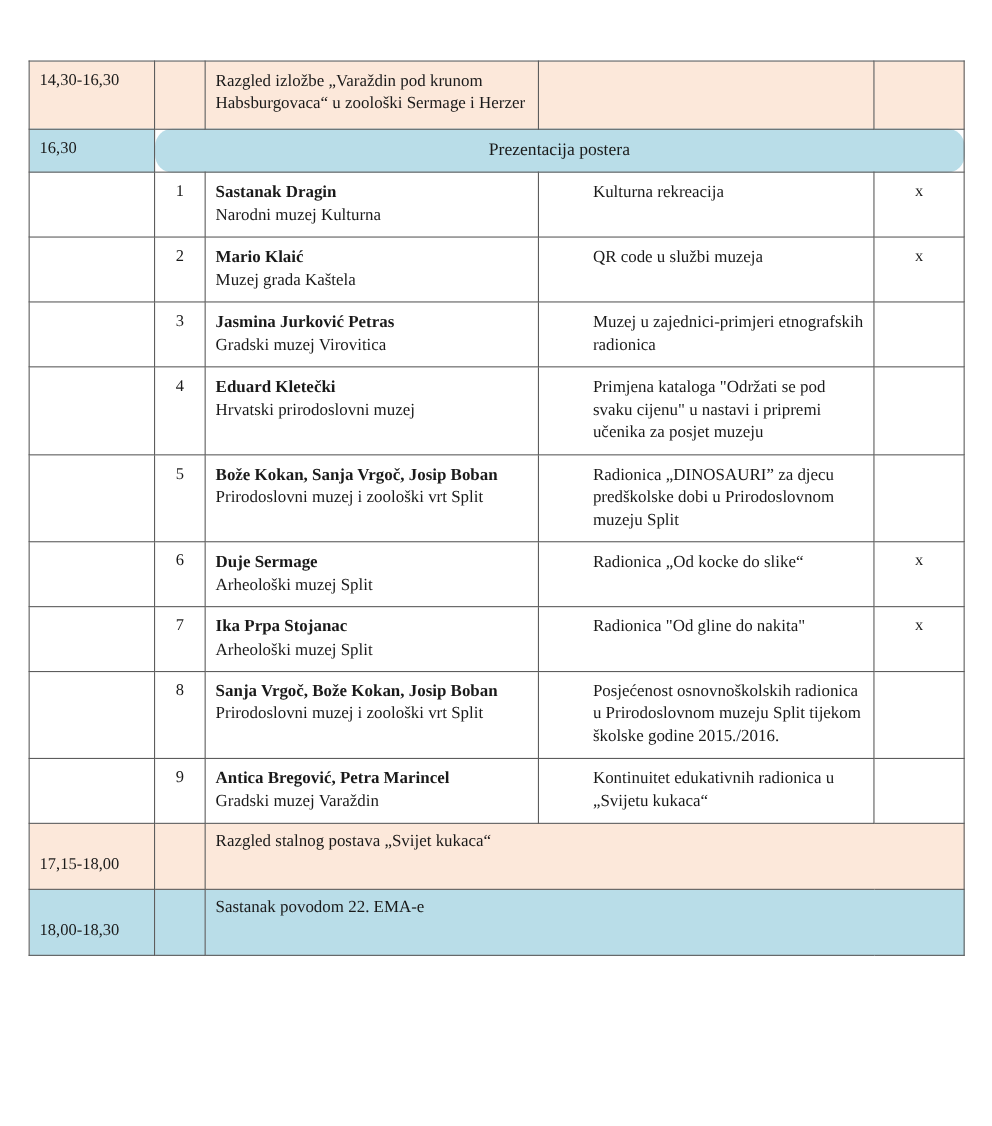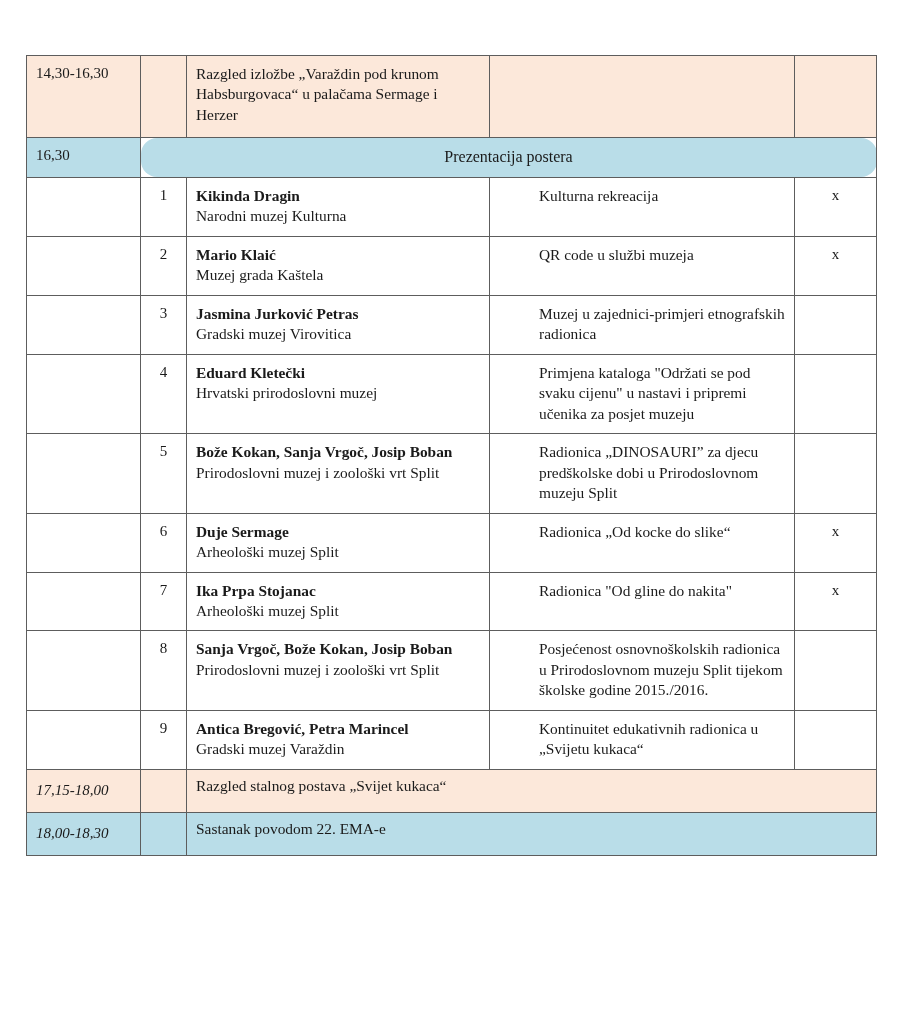--- a/index.html
+++ b/index.html
@@ -83,56 +83,56 @@
     display: block;
   }
   .affiliation {
     display: block;
     font-weight: normal;
   }
 
   .topic-text { display: block; margin-left: 40px; }
 
   .simple-row td { padding-top: 6px; padding-bottom: 11px; }
-  .simple-row .cell-time { padding-top: 11px; font-style: italic; }
+  .simple-row .cell-time { padding-top: 28px; }
 
   .row-tall td { padding-bottom: 12px; }
 </style>
 </head>
 <body>
 
 <div class="page">
   <table class="schedule-table">
     <colgroup>
       <col class="col-time">
       <col class="col-num">
       <col class="col-main">
       <col class="col-topic">
       <col class="col-mark">
     </colgroup>
     <tbody>
 
       <tr class="fill-peach row-tall">
         <td class="cell-time fill-peach">14,30-16,30</td>
         <td class="cell-num fill-peach"></td>
-        <td class="fill-peach">Razgled izložbe „Varaždin pod krunom Habsburgovaca“ u palačama Sermage i Herzer</td>
+        <td class="fill-peach">Razgled izložbe „Varaždin pod krunom Habsburgovaca“ u zoološki Sermage i Herzer</td>
         <td class="fill-peach"></td>
         <td class="cell-mark fill-peach"></td>
       </tr>
 
       <tr class="fill-blue">
         <td class="cell-time fill-blue">16,30</td>
         <td class="section-title fill-blue" colspan="4">Prezentacija postera</td>
       </tr>
 
       <tr>
         <td class="cell-time"></td>
         <td class="cell-num">1</td>
         <td>
-          <span class="presenter">Kikinda Dragin</span>
+          <span class="presenter">Sastanak Dragin</span>
           <span class="affiliation">Narodni muzej Kulturna</span>
         </td>
         <td>
           <span class="topic-text">Kulturna rekreacija</span>
         </td>
         <td class="cell-mark">x</td>
       </tr>
 
       <tr>
         <td class="cell-time"></td>

